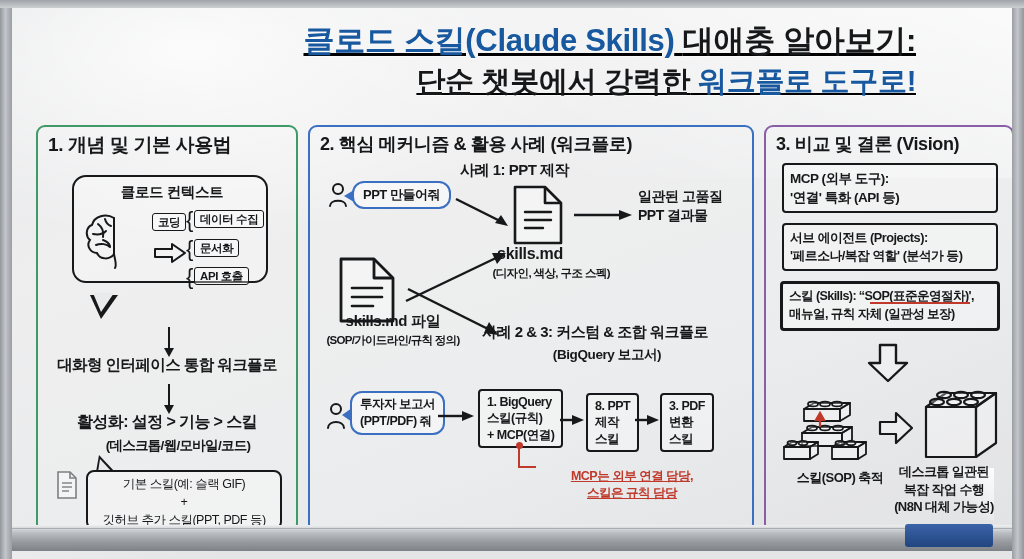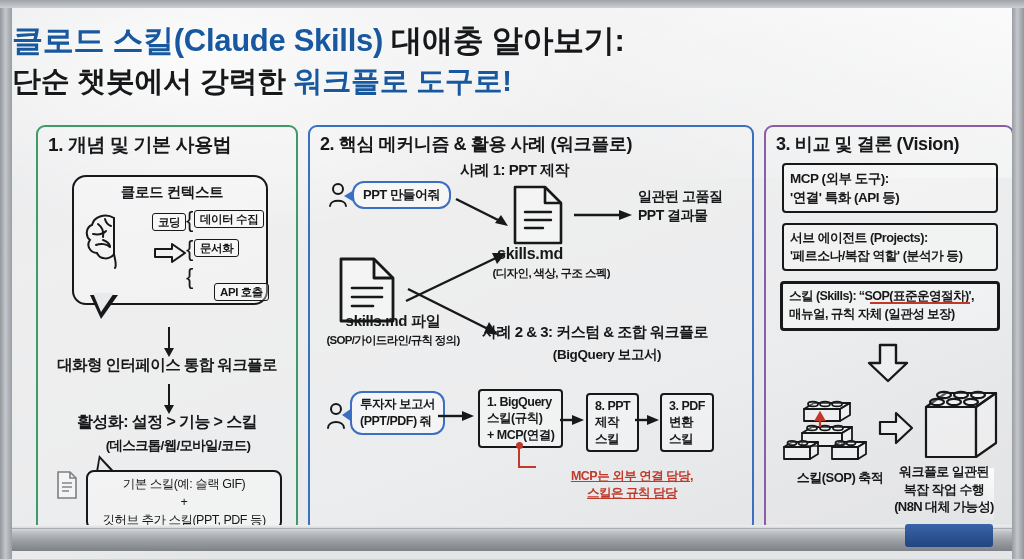--- a/index.html
+++ b/index.html
@@ -62,22 +62,23 @@
     background: linear-gradient(180deg,#f0f1f2,#c5c8cc);
   }
   #eraser {
     position:absolute; left:905px; top:524px; width:88px; height:23px;
     background: linear-gradient(180deg,#3b63a8,#21457f);
     border-radius:3px;
   }
 
   
   #title-block {
-    position:absolute; left:0; top:14px; width:904px; text-align:left;
+    position:absolute; left:0; top:14px; width:904px; text-align:right;
     line-height:1.22;
+    text-decoration:underline;
   }
   .title-line { font-weight:bold; letter-spacing:-0.3px; }
   #title-line-1 { font-size:31px; }
   #title-line-2 { font-size:29px; margin-top:4px; }
   .t-blue { color:#17589f; text-shadow: 0 1px 0 rgba(255,255,255,.6); }
   .t-dark { color:#17181a; text-shadow: 0 1px 0 rgba(255,255,255,.6); }
 
   
   .panel {
     position:absolute;
@@ -95,21 +96,21 @@
   }
   #panel-2 .panel-title { font-size:18px; }
   #panel-3 .panel-title { font-size:18px; }
 
   
   .ink { color:#17181a; }
   .ink-red { color:#c0392b;text-decoration:underline; }
 
   
   #ctx-bubble {
-    position:absolute; left:34px; top:48px; width:196px; height:130px;
+    position:absolute; left:34px; top:48px; width:196px; height:108px;
     border:2.5px solid #17181a; border-radius:14px;
     background: rgba(255,255,255,0.28);
   }
   #ctx-tail {
     position:absolute; left:52px; top:168px; width:0; height:0;
     border-left:11px solid transparent;
     border-right:17px solid transparent;
     border-top:24px solid #17181a;
   }
   #ctx-tail-in {
@@ -128,21 +129,21 @@
   .mini-box {
     position:absolute; border:1.8px solid #17181a; border-radius:3px;
     background: rgba(255,255,255,0.35);
     font-size:11.5px; font-weight:bold; letter-spacing:-0.4px;
     padding:1px 5px; white-space:nowrap;
     line-height:1.25;
   }
   #box-coding  { left:78px;  top:36px; }
   #box-data    { left:120px; top:33px; }
   #box-doc     { left:120px; top:62px; }
-  #box-api     { left:120px; top:106px;margin-left:20px; }
+  #box-api     { left:120px; top:90px; }
 
   .brace { position:absolute; font-size:22px; color:#17181a; line-height:1; }
   #brace-1 { left:112px; top:32px; }
   #brace-2 { left:112px; top:61px; }
   #brace-3 { left:112px; top:89px; }
 
   .v-arrow { position:absolute; width:2px; background:#17181a; }
   .v-arrow::after {
     content:""; position:absolute; left:-4px; bottom:-8px;
     border-left:5px solid transparent; border-right:5px solid transparent;
@@ -583,21 +584,21 @@
             <ellipse cx="60" cy="10" rx="7" ry="3.2"></ellipse>
             <ellipse cx="19" cy="17" rx="7" ry="3.2"></ellipse>
             <ellipse cx="36" cy="17" rx="7" ry="3.2"></ellipse>
             <ellipse cx="53" cy="17" rx="7" ry="3.2"></ellipse>
           </g>
         </svg>
       </div>
 
       <div class="ink" id="p3-label-left">스킬(SOP) 축적</div>
       <div class="ink" id="p3-label-right">
-        <div>워크플로 일관된</div>
+        <div>데스크톱 일관된</div>
         <div>복잡 작업 수행</div>
         <div>(N8N 대체 가능성)</div>
       </div>
     </div>
 
   </div>
 
   <div class="frame-edge" id="edge-left"></div>
   <div class="frame-edge" id="edge-right"></div>
   <div class="frame-edge" id="edge-top"></div>

